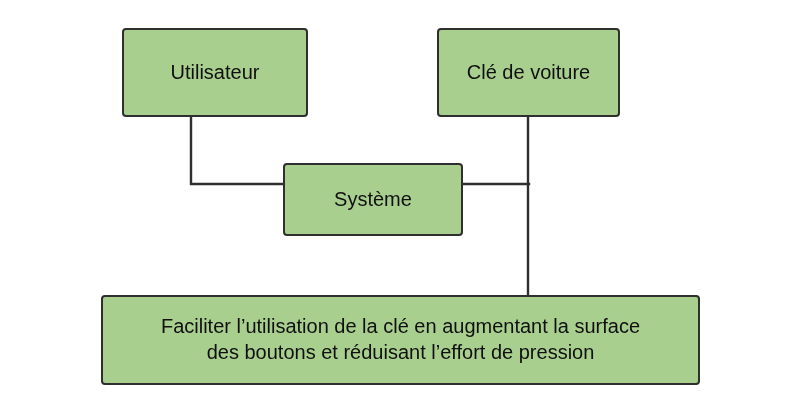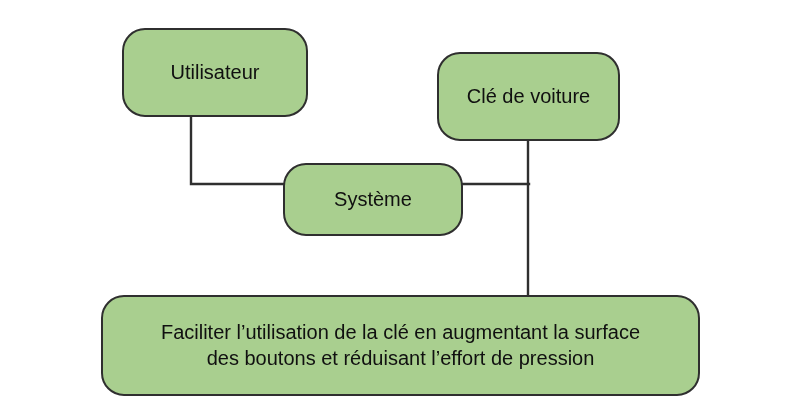--- a/index.html
+++ b/index.html
@@ -24,21 +24,21 @@
     top: 0;
     width: 800px;
     height: 403px;
     pointer-events: none;
   }
   .node {
     position: absolute;
     box-sizing: border-box;
     background: #a9cf8f;
     border: 2px solid #2f2f2f;
-    border-radius: 23px;
+    border-radius: 4px;
     display: flex;
     align-items: center;
     justify-content: center;
     text-align: center;
     color: #101010;
     z-index: 2;
   }
   .node .node-label {
     display: block;
     width: 100%;
@@ -53,34 +53,33 @@
     width: 186px;
     height: 89px;
     font-size: 20px;
   }
   #node-cle {
     left: 437px;
     top: 28px;
     width: 183px;
     height: 89px;
     font-size: 20px;
-    margin-top: 24px;
   }
   #node-systeme {
     left: 283px;
     top: 163px;
     width: 180px;
     height: 73px;
     font-size: 20px;
   }
   #node-objectif {
     left: 101px;
     top: 295px;
     width: 599px;
-    height: 101px;
+    height: 90px;
     font-size: 20px;
   }
 </style>
 </head>
 <body>
 
 <div id="canvas">
 
   <svg class="connectors" viewBox="0 0 800 403" xmlns="http://www.w3.org/2000/svg">
     <polyline points="191,117 191,184 283,184" fill="none" stroke="#2f2f2f" stroke-width="2.4" stroke-linecap="square" stroke-linejoin="miter"></polyline>

